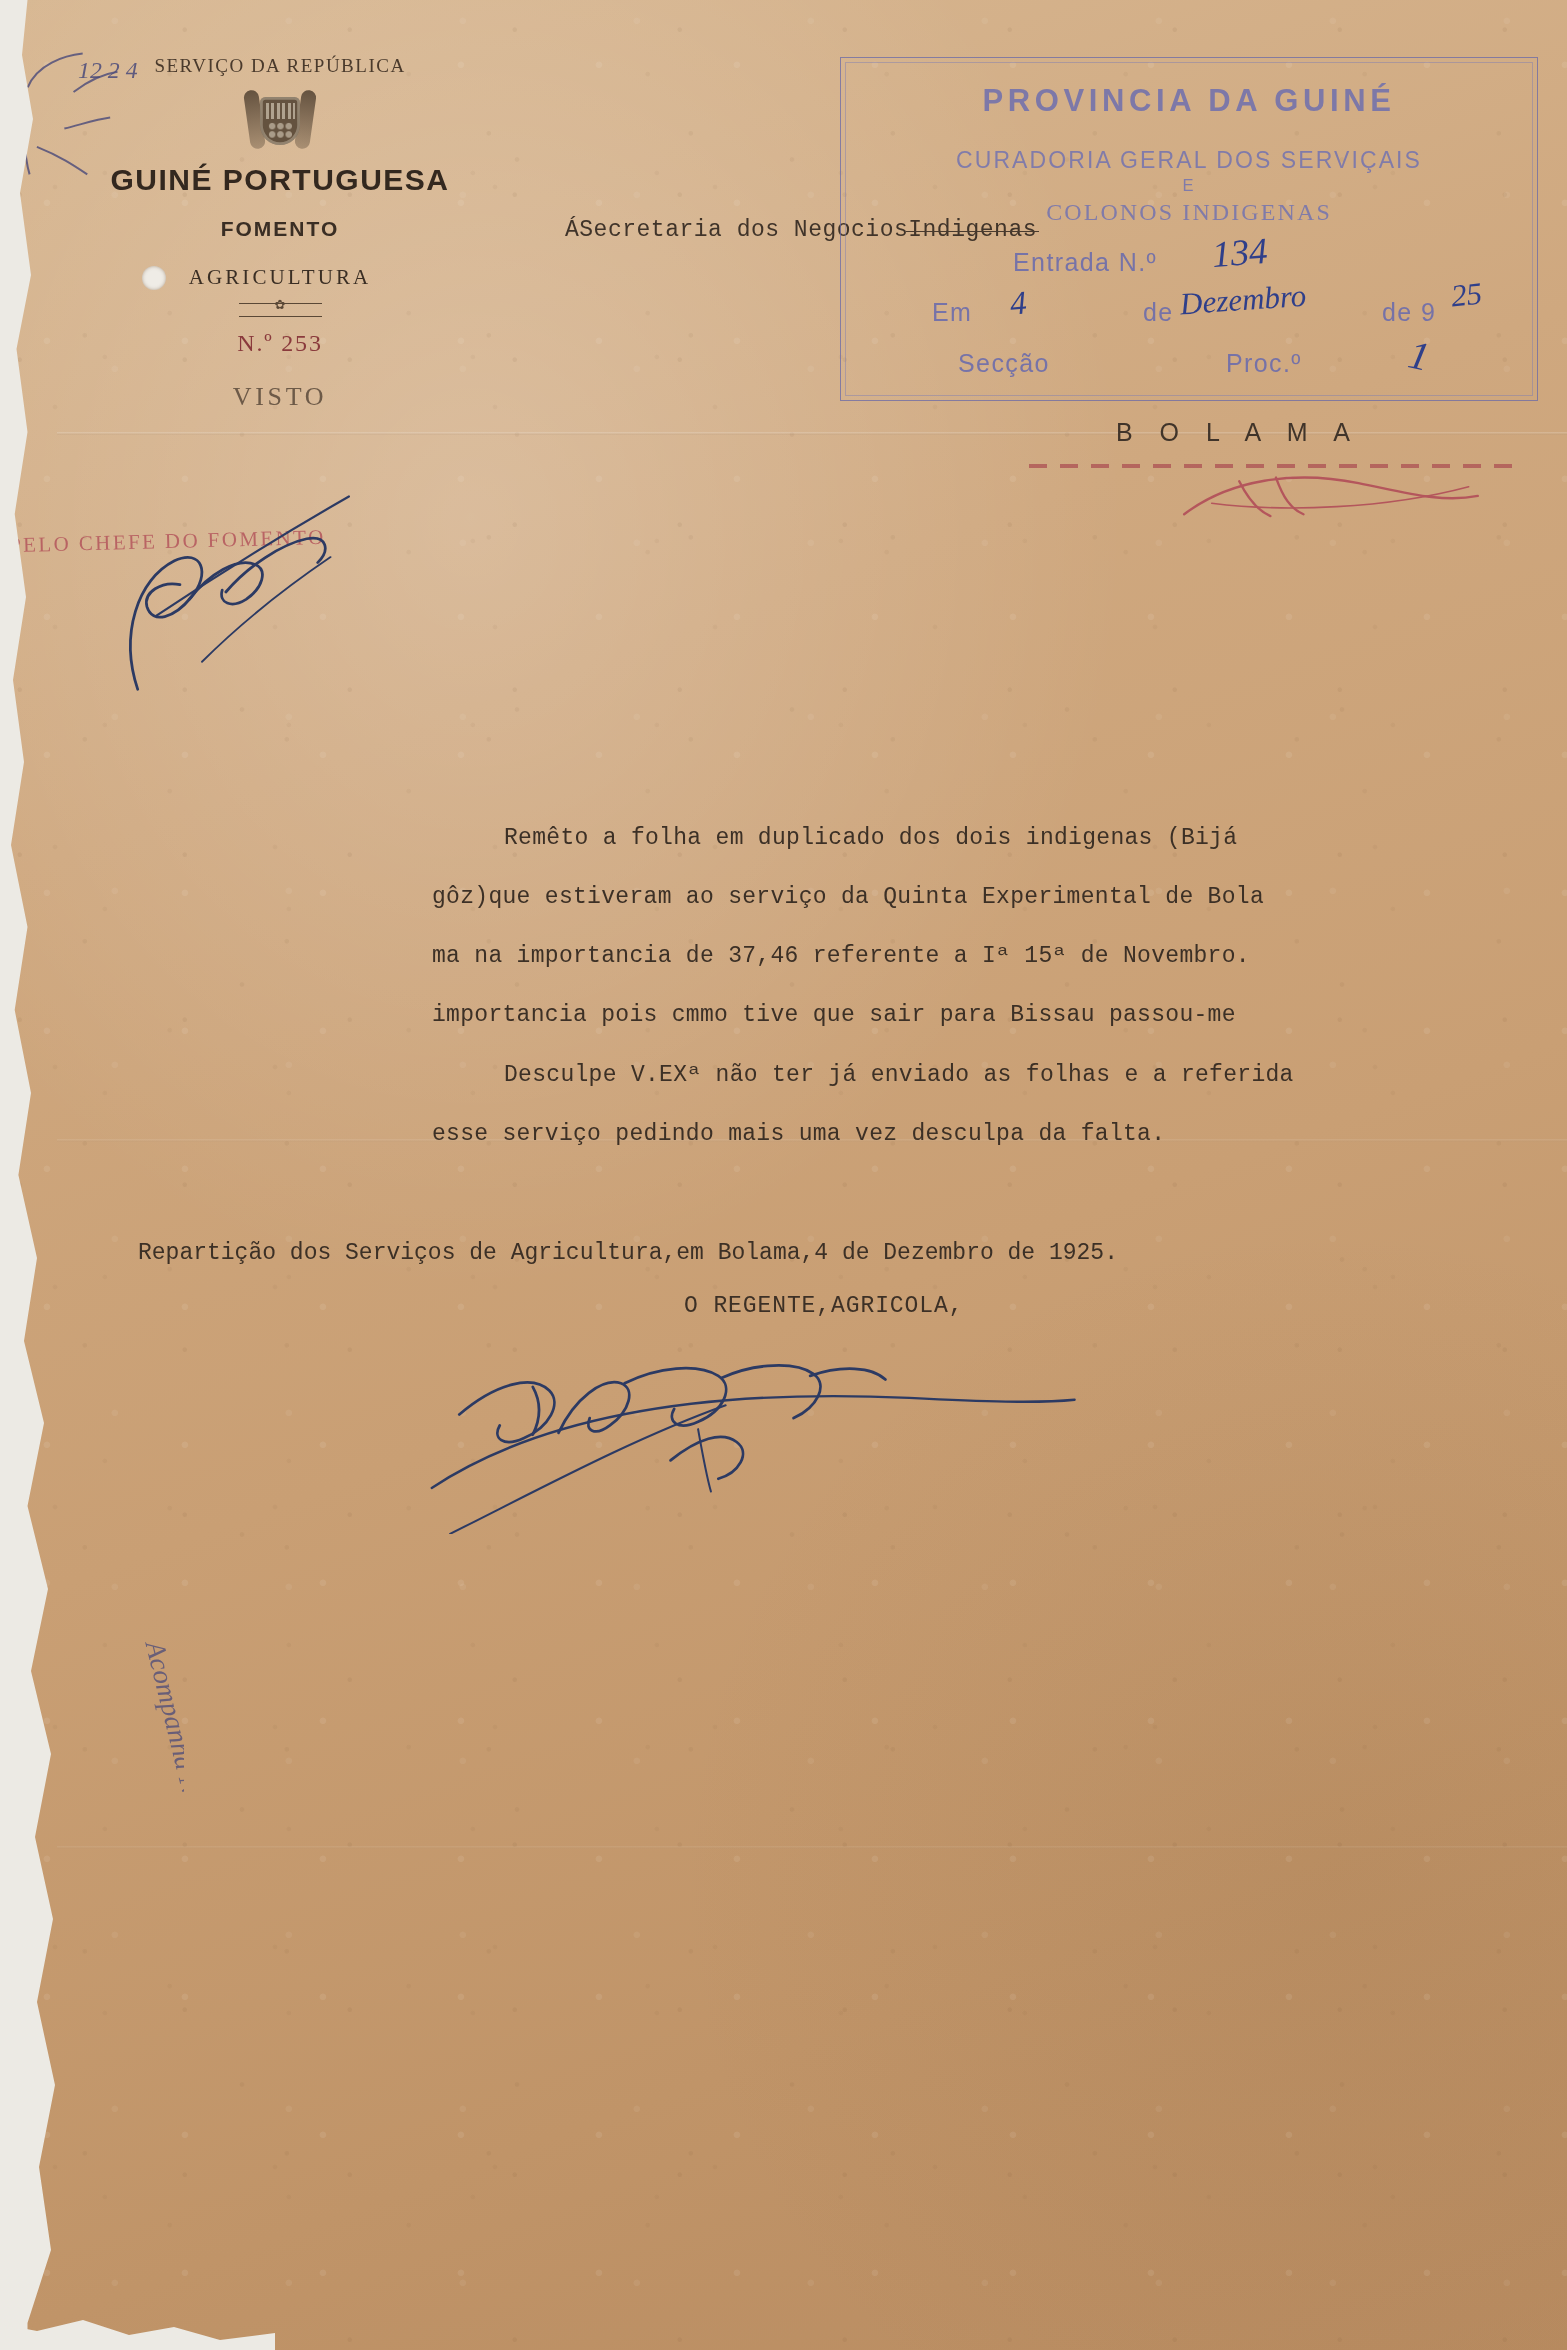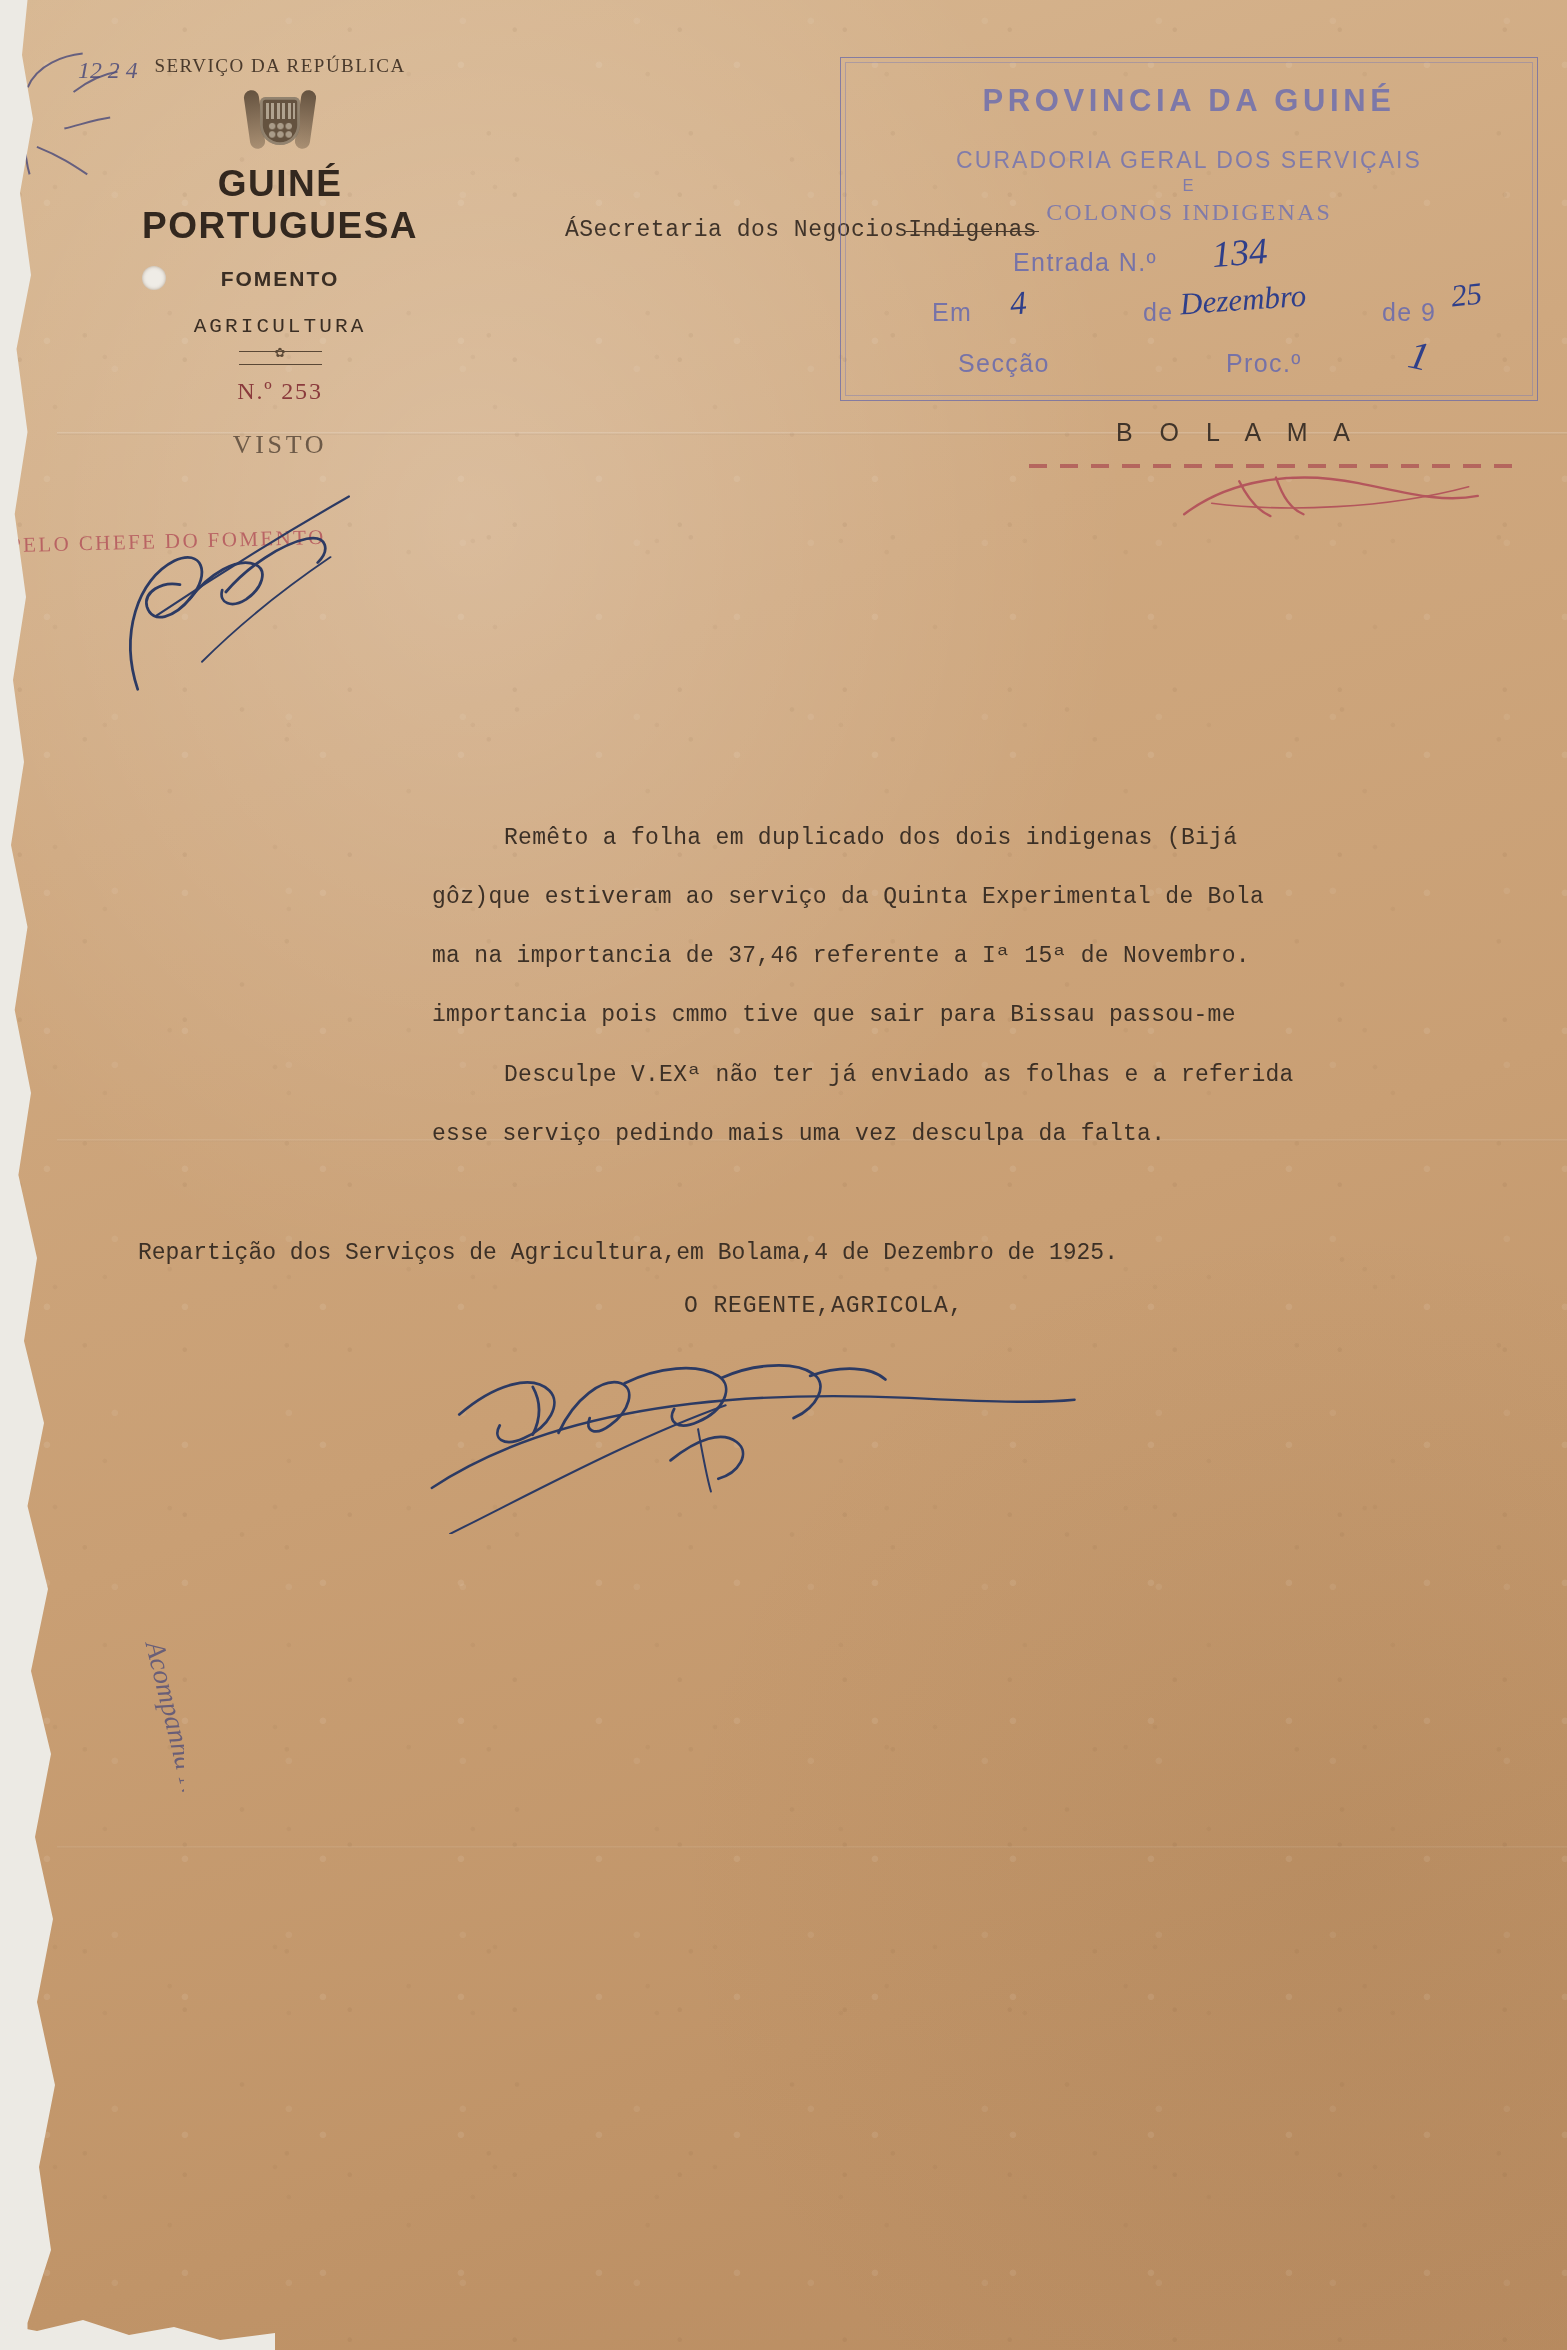--- a/index.html
+++ b/index.html
@@ -94,30 +94,30 @@
   }
   .lh-crest .arm-l, .lh-crest .arm-r {
     position:absolute; top:5.5px; width:14.7px; height:59px;
     background:linear-gradient(to bottom, rgba(80,64,48,.85), rgba(80,64,48,.35));
     border-radius:7.3px;
   }
   .lh-crest .arm-l{ left:0; transform:rotate(-8deg); }
   .lh-crest .arm-r{ right:0; transform:rotate(8deg); }
   .lh-title {
     font-family:"Liberation Sans", sans-serif;
-    font-weight:bold; font-size:37px; letter-spacing:1.5px;
+    font-weight:bold; font-size:30px; letter-spacing:1.5px;
     color:#33281f; margin-top:1.8px;
   }
   .lh-sub {
     font-family:"Liberation Sans", sans-serif;
     font-weight:bold; font-size:21px; letter-spacing:2px;
     margin-top:20px; color:#3a2e24;
   }
   .lh-sub2 {
-    font-family:Liberation Mono, monospace;
+    font-family:Liberation Serif, serif;
     font-size:21px; letter-spacing:3.1px; margin-top:24px; color:#3a2e24;
   }
   .lh-orn {
     margin:13px auto 0; width:83px; height:14.7px;
     border-top:1.8px solid #5a4836; border-bottom:1.8px solid #5a4836;
     position:relative;
   }
   .lh-orn::after{
     content:"✿"; position:absolute; left:50%; top:-6.4px; transform:translateX(-50%);
     font-size:13px; color:#5a4836; background:transparent;

